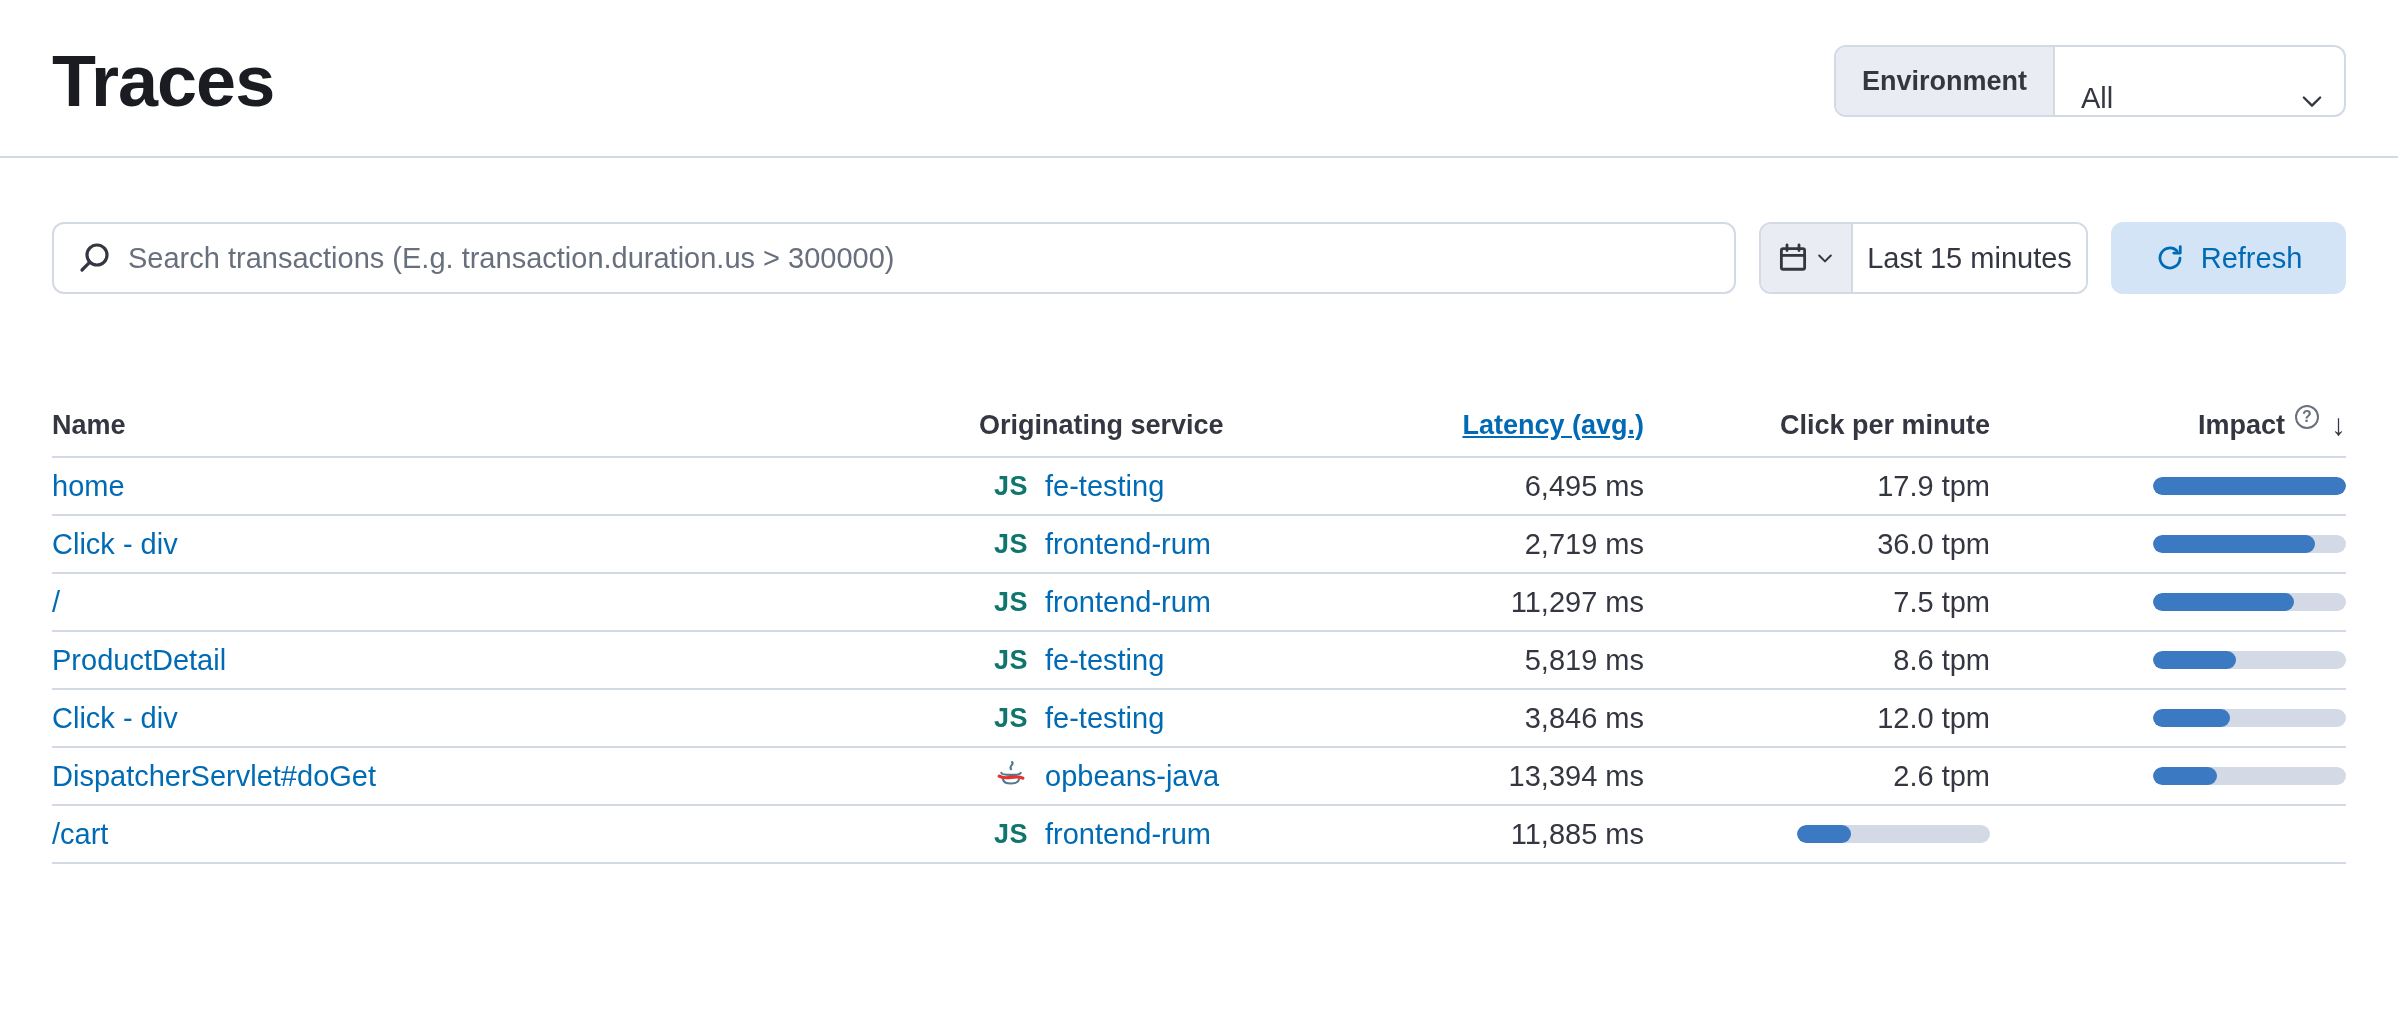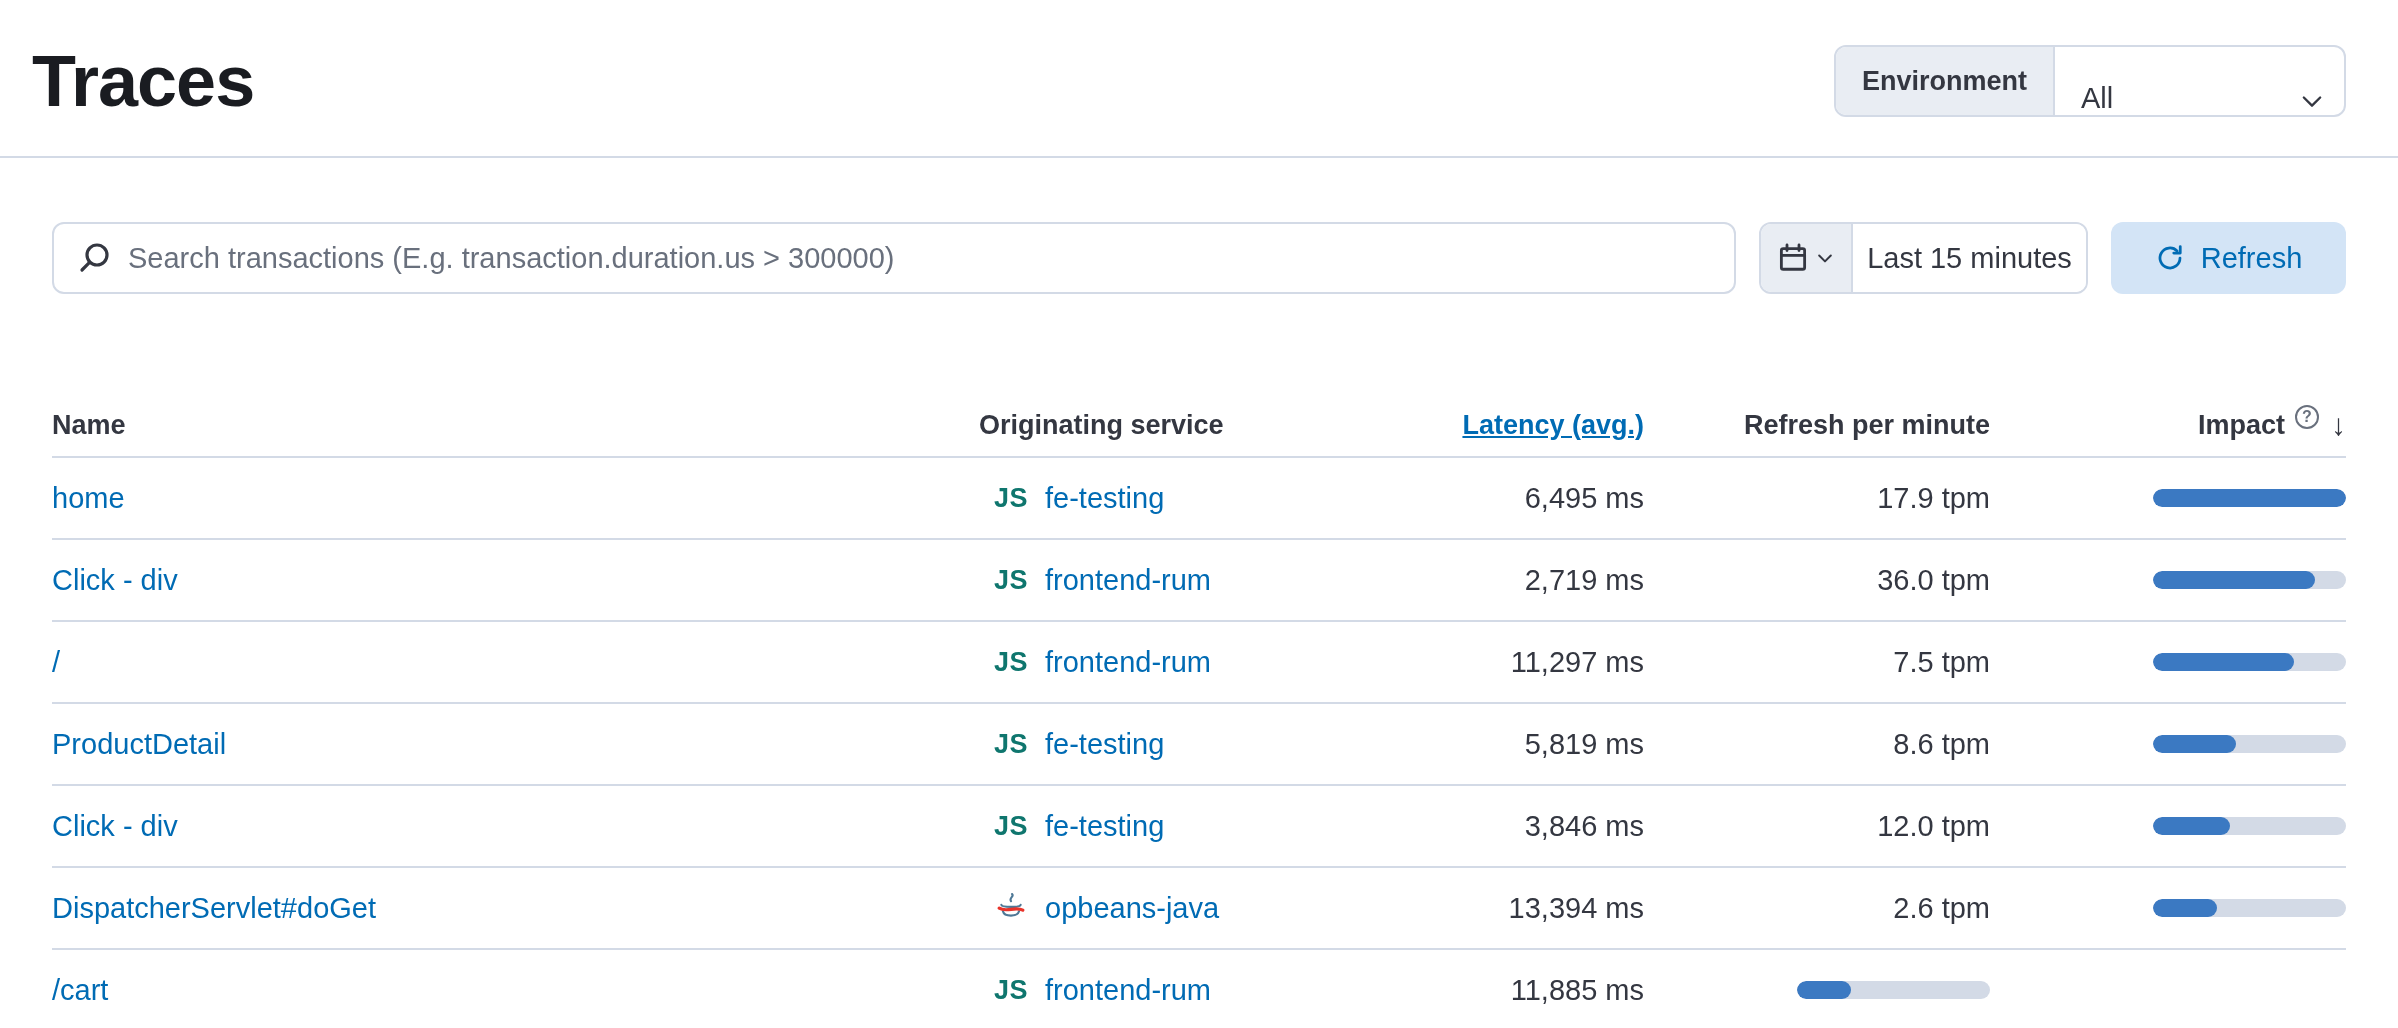--- a/index.html
+++ b/index.html
@@ -13,21 +13,21 @@
     --link: #006bb4;
     --border: #d3dae6;
     --bar-fill: #3b79c2;
     --bar-track: #d3dae6;
     --refresh-bg: #d3e4f6;
   }
 
   
   .page-header {
     display: flex; justify-content: space-between; align-items: center;
-    padding: 40px 52px 34px 32px;
+    padding: 40px 52px 34px 52px;
     border-bottom: 2px solid var(--border);
   }
   h1.page-title { font-size: 72px; font-weight: 700; color: #1a1c21; letter-spacing: -1px; }
 
   .env-control {
     display: flex; align-items: stretch;
     height: 72px; width: 512px;
     border: 2px solid var(--border); border-radius: 12px;
     overflow: hidden; background: #fff; cursor: pointer;
   }
@@ -85,21 +85,21 @@
   .table { margin: 100px 52px 0 52px; }
   .thead, .tr {
     display: grid;
     grid-template-columns: 927px 380px 285px 346px 1fr;
     align-items: center;
   }
   .thead {
     height: 64px; border-bottom: 2px solid var(--border);
     font-size: 27px; font-weight: 700; color: #343741;
   }
-  .tr { height: 82px; border-bottom: 2px solid var(--border); font-size: 29px; }
+  .tr { height: 58px; border-bottom: 2px solid var(--border); font-size: 29px; }
   .col-right { text-align: right; }
   .th-impact { display: flex; justify-content: flex-end; align-items: center; }
   .th-latency a { color: var(--link); text-decoration: underline; font-weight: 700; cursor: pointer; }
   a.link { color: var(--link); text-decoration: none; cursor: pointer; }
   .service-cell { display: flex; align-items: center; padding-left: 8px; }
   .service-cell a.link { margin-left: 10px; }
   .agent { width: 48px; flex: 0 0 48px; display: inline-flex; align-items: center; justify-content: center; }
   .agent-js { font-weight: 700; font-size: 27px; color: #0f766e; letter-spacing: 0.5px; }
   .q-icon {
     display: inline-flex; align-items: center; justify-content: center;
@@ -176,21 +176,21 @@
       <span>Refresh</span>
     </button>
 
   </div>
 
   <div class="table">
     <div class="thead">
       <div class="th">Name</div>
       <div class="th">Originating service</div>
       <div class="th col-right th-latency"><a>Latency (avg.)</a></div>
-      <div class="th col-right">Refresh per minute</div>
+      <div class="th col-right">Click per minute</div>
       <div class="th th-impact">
         <span>Impact</span>
         <span class="q-icon">?</span>
         <span class="sort-arrow">↓</span>
       </div>
     </div>
     <div class="tbody" id="tbody">
   <div class="tr">
     <div class="td">
       <a class="link">home</a>

